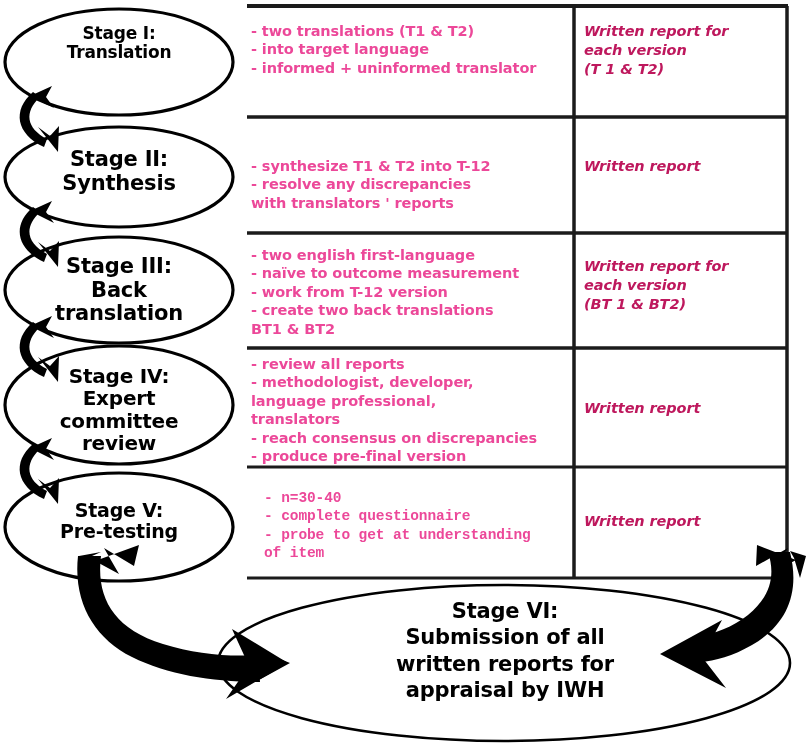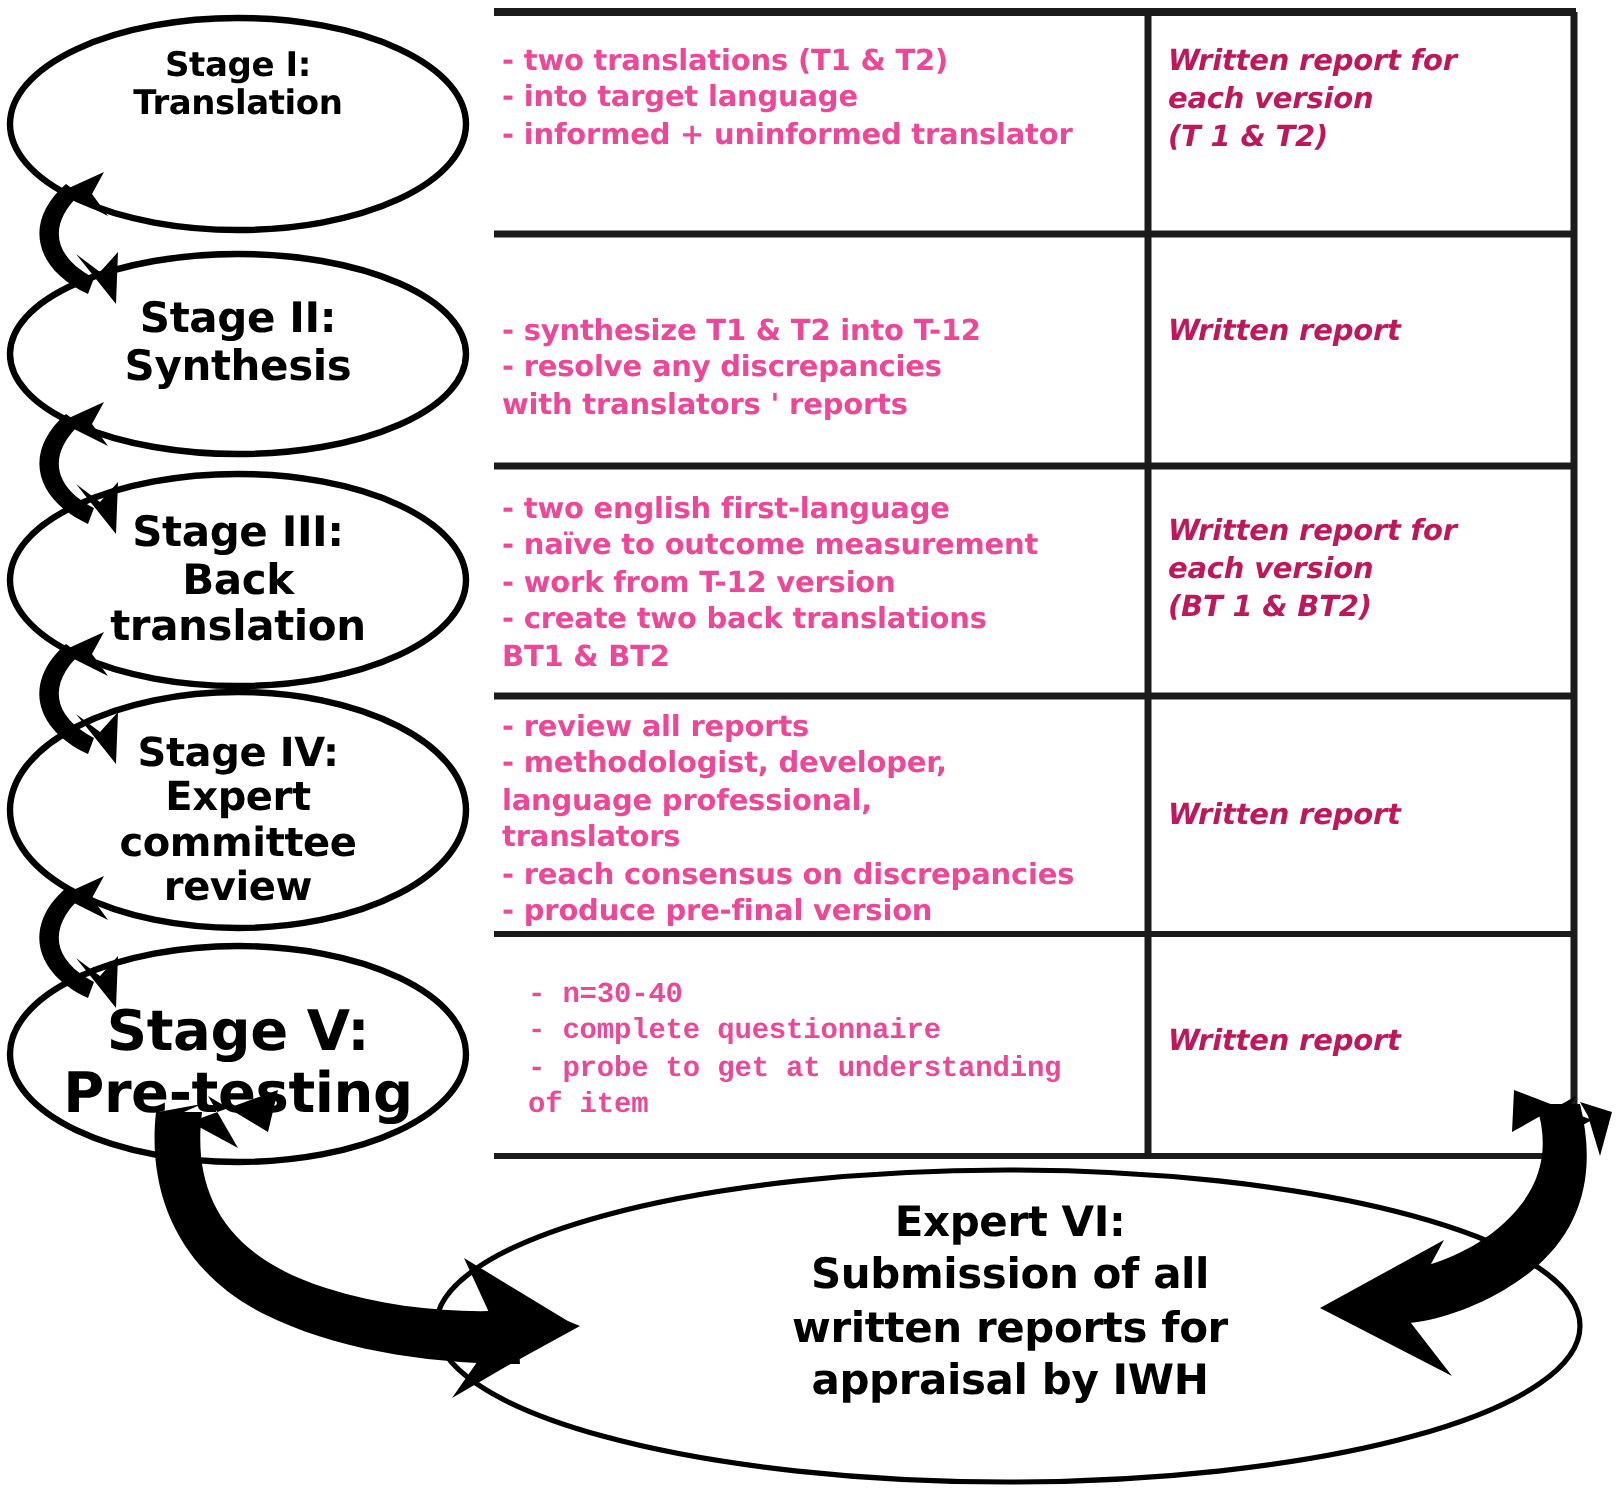--- a/index.html
+++ b/index.html
@@ -28,21 +28,21 @@
     font-weight:bold;
     color:#000;
     line-height:1.12;
     letter-spacing:-0.2px;
     white-space:pre-line;
   }
   .ell-1{ left:5px;  top:24px;  width:228px; font-size:17px; }
   .ell-2{ left:5px;  top:148px; width:228px; font-size:21px; }
   .ell-3{ left:5px;  top:255px; width:228px; font-size:21px; }
   .ell-4{ left:5px;  top:365px; width:228px; font-size:20px; }
-  .ell-5{ left:5px;  top:500px; width:228px; font-size:28px; }
+  .ell-5{ left:5px;  top:500px; width:228px; font-size:19px; }
   .ell-6{ left:330px;top:598px; width:350px; font-size:21px; line-height:1.26;}
 
   
   .cell-mid{
     position:absolute;
     font-size:14.5px;
     font-weight:bold;
     color:#ec4899;
     line-height:1.27;
     white-space:pre-line;
@@ -151,21 +151,21 @@
 Synthesis</div>
   <div class="ell-label ell-3">Stage III:
 Back
 translation</div>
   <div class="ell-label ell-4">Stage IV:
 Expert
 committee
 review</div>
   <div class="ell-label ell-5">Stage V:
 Pre-testing</div>
-  <div class="ell-label ell-6">Expert VI:
+  <div class="ell-label ell-6">Stage VI:
 Submission of all
 written reports for
 appraisal by IWH</div>
 
   <div class="cell-mid" style="left:251px; top:22px;  width:318px;">- two translations (T1 &amp; T2)
 - into target language
 - informed + uninformed translator</div>
   <div class="cell-mid" style="left:251px; top:157px; width:318px;">- synthesize T1 &amp; T2 into T-12
 - resolve any discrepancies
   with translators ' reports</div>

